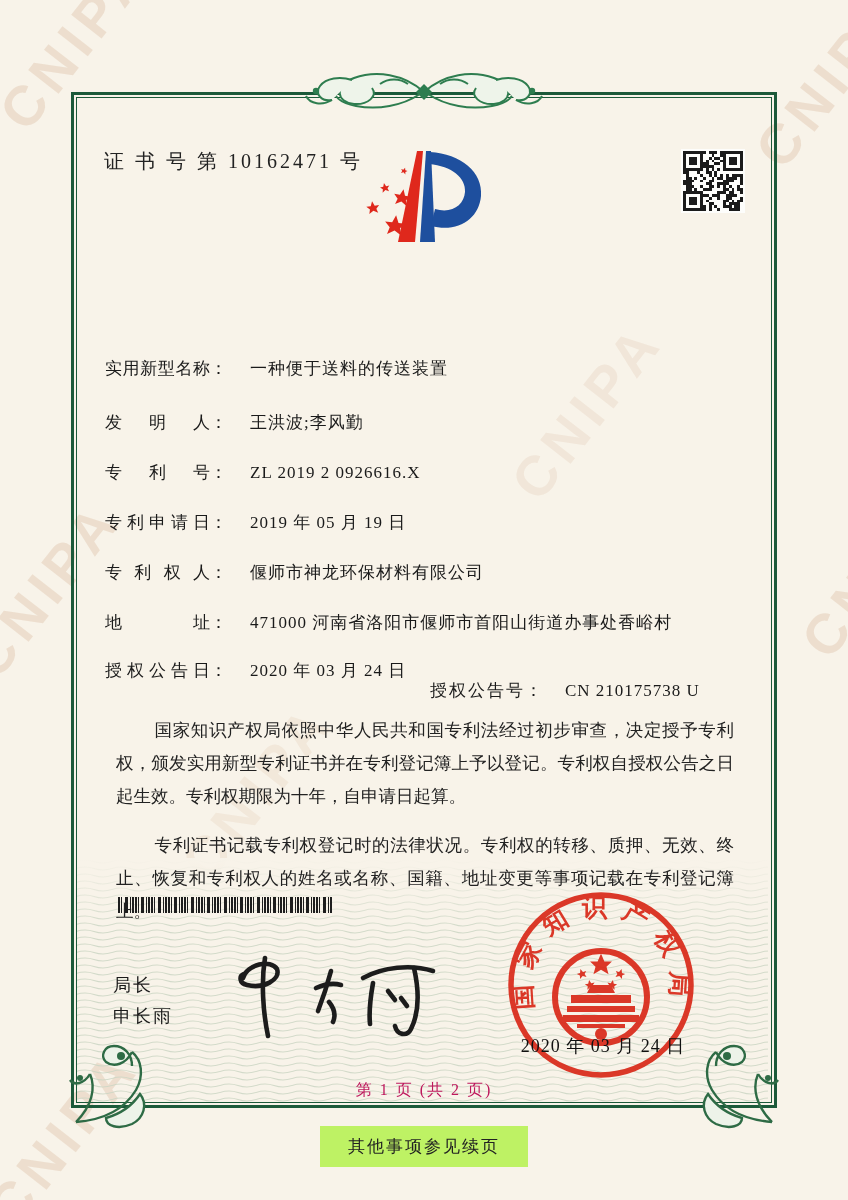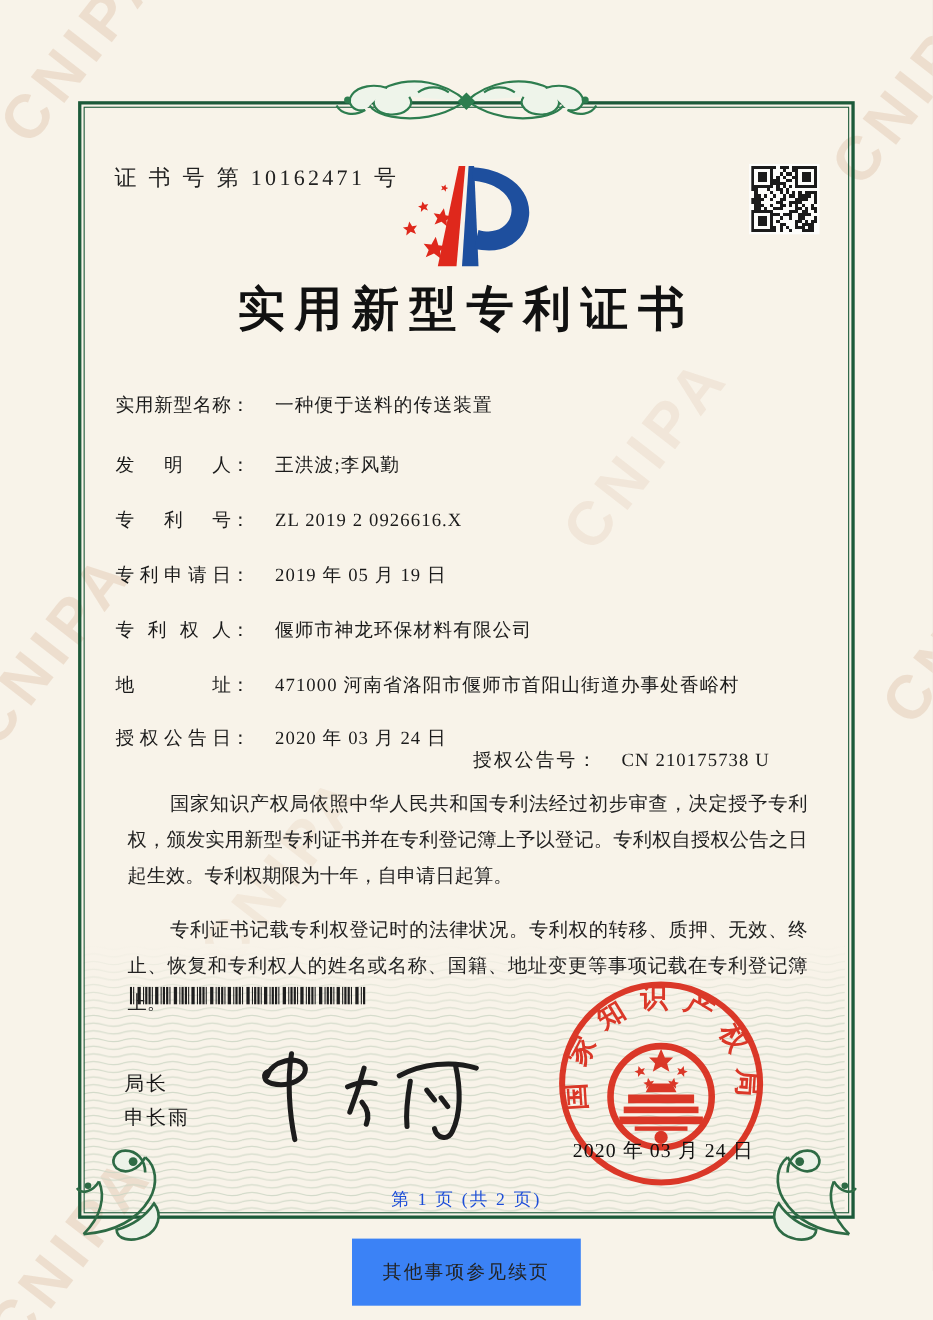--- a/index.html
+++ b/index.html
@@ -52,23 +52,23 @@
   .paras p{margin:16px;text-indent:2.2em;}
   
   .barcode{position:absolute;left:118px;top:897px;}
   .sign-block{position:absolute;left:113px;top:970px;font-size:18px;line-height:31px;color:#1a1a1a;letter-spacing:2px;}
   .sign-block span{display:block;}
   .signature{position:absolute;left:213px;top:938px;}
   .seal{position:absolute;left:503px;top:885px;}
   .seal-date{position:absolute;left:508px;top:1034px;width:190px;text-align:center;
     font-size:18px;letter-spacing:1px;color:#111;z-index:6;}
   .page-info{position:absolute;left:0;top:1080px;width:848px;text-align:center;
-    font-size:16px;letter-spacing:2px;color:#1d4ed8;}
+    font-size:16px;letter-spacing:2px;color:#be185d;}
   .cont-box{position:absolute;left:50%;top:1126px;transform:translateX(-50%);
-    background:#3b82f6;padding:19px 28px;font-size:17px;letter-spacing:2px;color:#222;}
+    background:#bef264;padding:9px 28px;font-size:17px;letter-spacing:2px;color:#222;}
 </style>
 </head>
 <body>
 
 <svg width="0" height="0" style="position:absolute" aria-hidden="true">
   <defs>
     <path id="star" d="M0,-10 L2.94,-3.09 L9.51,-3.09 L4.76,1.63 L6.57,8.09 L0,4.1 L-6.57,8.09 L-4.76,1.63 L-9.51,-3.09 L-2.94,-3.09 Z"></path>
     <pattern id="gw" width="36" height="7" patternUnits="userSpaceOnUse">
       <path d="M0,3.5 Q9,0.5 18,3.5 T36,3.5" fill="none" stroke="#ccd6c4" stroke-width="1.1"></path>
     </pattern>
@@ -304,21 +304,20 @@
         <rect x="2" y="2" width="3" height="3" fill="#1b1b1b"></rect>
         <rect x="14" y="0" width="7" height="7" fill="#1b1b1b"></rect>
         <rect x="15" y="1" width="5" height="5" fill="#fdfdfb"></rect>
         <rect x="16" y="2" width="3" height="3" fill="#1b1b1b"></rect>
         <rect x="0" y="14" width="7" height="7" fill="#1b1b1b"></rect>
         <rect x="1" y="15" width="5" height="5" fill="#fdfdfb"></rect>
         <rect x="2" y="16" width="3" height="3" fill="#1b1b1b"></rect>
       </g>
   </svg>
 
-  <div class="title">实用新型专利证书</div>
 
   <div class="row" style="top:357px">
     <span class="lbl">实用新型名称</span><span class="colon">：</span><span class="val">一种便于送料的传送装置</span>
   </div>
   <div class="row" style="top:411px">
     <span class="lbl">发明人</span><span class="colon">：</span><span class="val">王洪波;李风勤</span>
   </div>
   <div class="row" style="top:461px">
     <span class="lbl">专利号</span><span class="colon">：</span><span class="val">ZL 2019 2 0926616.X</span>
   </div>

